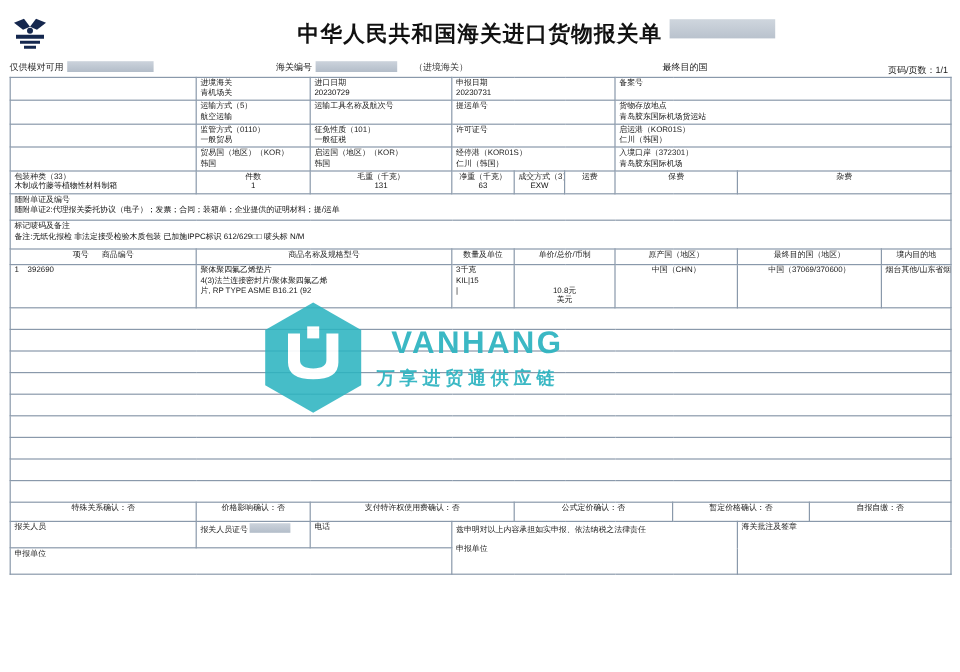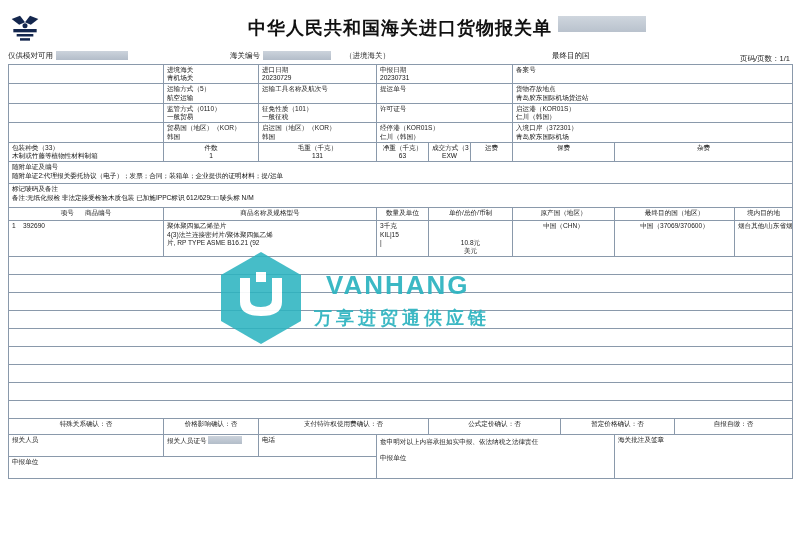--- a/index.html
+++ b/index.html
@@ -82,21 +82,21 @@
   }
   .wm .hexwrap { position:absolute; left:0; top:0; }
   .wm .txt1 {
     position:absolute; left:96px; top:20px;
     font-size:26px; font-weight:bold; letter-spacing:2px;
     color:#2bb3c0;
     margin-left:12px;
   }
   .wm .txt2 {
     position:absolute; left:96px; top:56px;
-    font-size:18px; font-weight:bold; letter-spacing:4px;
+    font-size:15px; font-weight:bold; letter-spacing:4px;
     color:#2bb3c0;
   }
   .tallrow td { height:26px; }
   .tall2 td { height:22px; }
 </style>
 </head>
 <body>
 
 <div class="page">
 

